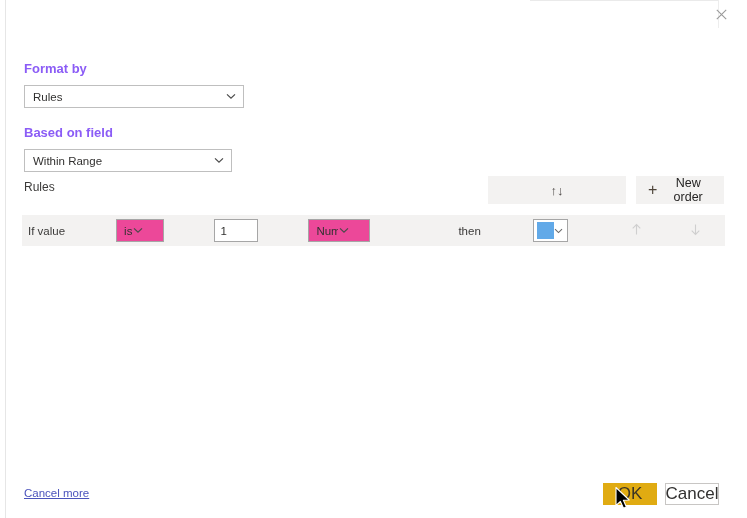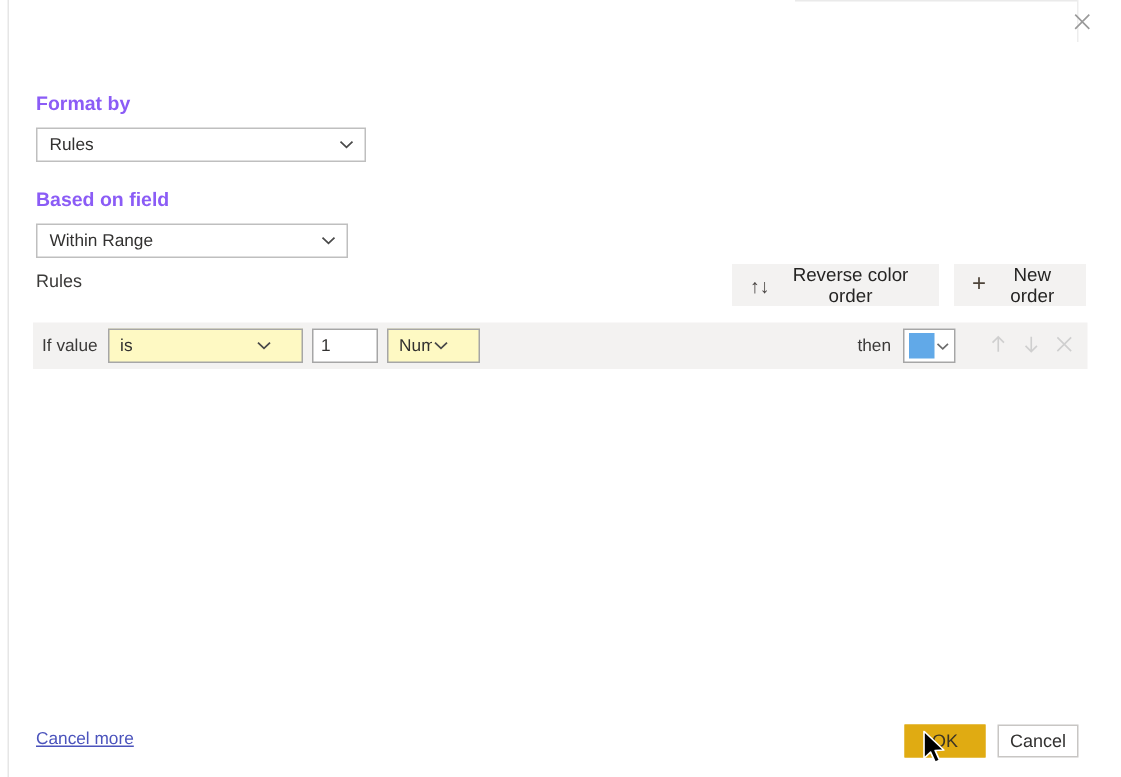--- a/index.html
+++ b/index.html
@@ -136,31 +136,32 @@
   #btn-new-rule .glyph { font-size: 16px; color: #4d4439; font-weight: 400; }
 
   
   .rule-row {
     position: absolute;
     left: 22px; top: 215px;
     width: 703px; height: 31px;
     background: #f3f2f1;
     display: flex;
     align-items: center;
+    gap: 44px;
   }
   .rule-row .if-value {
     font-size: 11.5px;
     color: #3b3a39;
     margin-left: 6px;
     margin-right: 7px;
     white-space: nowrap;
   }
   .inline-combo {
     height: 23px;
-    background: #fef9c3;
+    background: #ec4899;
     border: 1px solid #a6a6a6;
     display: flex;
     align-items: center;
     padding: 0 19px 0 7px;
     font-size: 11.5px;
     color: #323130;
     cursor: pointer;
     user-select: none;
   }
   .inline-combo .val { flex: 1 1 auto; white-space: nowrap; overflow: hidden; }
@@ -227,21 +228,21 @@
     left: 24px; top: 487px;
     font-size: 11.5px;
     color: #4b53bc;
     text-decoration: underline;
     cursor: pointer;
   }
 
   .footer-btn {
     position: absolute;
     height: 22px;
-    font-size: 12px;
+    font-size: 17px;
     font-family: "Liberation Sans", sans-serif;
     display: flex;
     align-items: center;
     justify-content: center;
     cursor: pointer;
   }
   #btn-ok {
     left: 603px; top: 483px; width: 54px;
     background: #e0ab12;
     border: 1px solid #e0ab12;
@@ -299,21 +300,20 @@
       <svg width="10" height="7" viewBox="0 0 10 7">
         <path d="M1 1.4 L5 5.2 L9 1.4" stroke="#4a4a4a" stroke-width="1.2" fill="none"></path>
       </svg>
     </span>
   </div>
 
   <div class="sub-label" id="label-rules">Rules</div>
 
   <button class="tool-btn" id="btn-reverse-color-order">
     <span class="glyph">↑↓</span>
-    <span>Reverse color order</span>
   </button>
 
   <button class="tool-btn" id="btn-new-rule">
     <span class="glyph">+</span>
     <span>New order</span>
   </button>
 
   <div class="rule-row" style="background: rgb(243, 242, 241);">
 
     <span class="if-value">If value</span>

